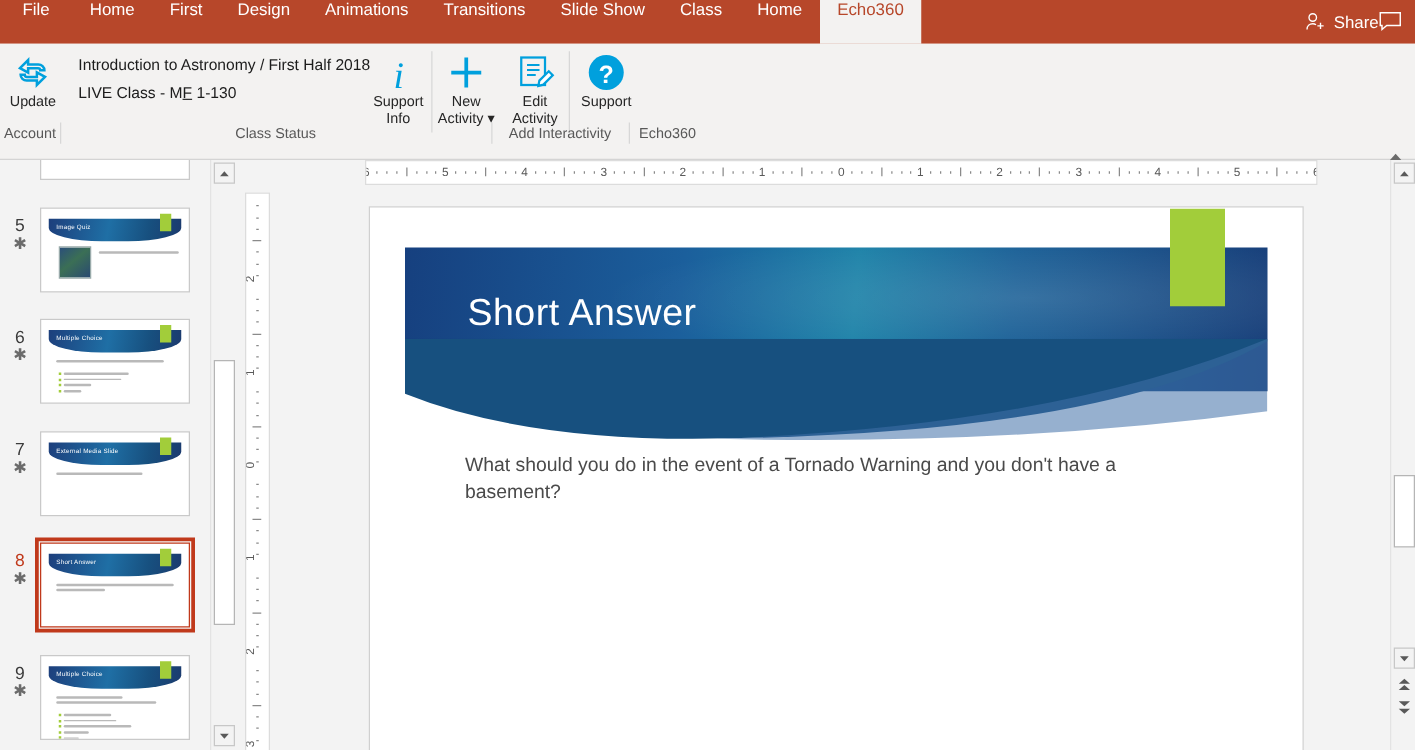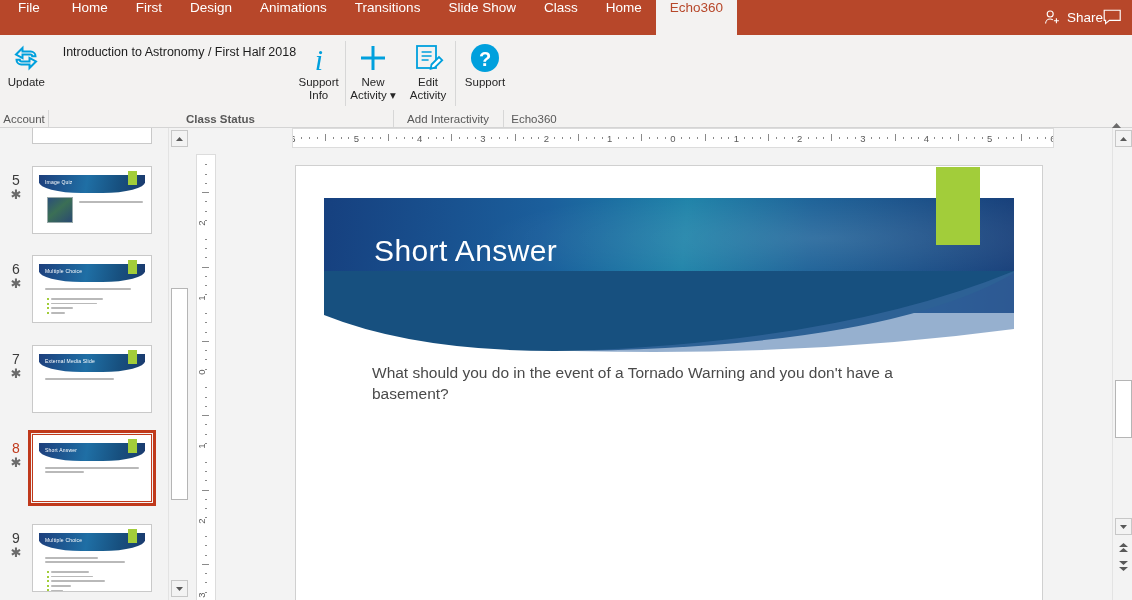--- a/index.html
+++ b/index.html
@@ -49,21 +49,21 @@
     background: #f3f2f1;
     border-bottom: 1px solid #d4d4d4;
   }
   .groups { display: flex; height: 73px; align-items: stretch; }
   .group { display: flex; align-items: stretch; position: relative; }
   .group + .group::before {
     content: ""; position: absolute; left: 0; top: 6px; bottom: 2px;
     width: 1px; background: #d7d7d7;
   }
   .glabels {
-    position: absolute; top: 74px; left: 0; width: 1132px; height: 19px;
+    position: absolute; top: 62px; left: 0; width: 1132px; height: 19px;
     display: flex; font-size: 11.5px; color: #585858;
   }
   .glabel {
     display: flex; align-items: center; justify-content: center;
     position: relative; height: 19px;
   }
   .glabel + .glabel::before {
     content: ""; position: absolute; left: 0; top: 1px; bottom: 1px;
     width: 1px; background: #d7d7d7;
   }
@@ -287,20 +287,21 @@
           <span class="ico">
             <svg width="32" height="32" viewBox="0 0 32 32">
               <path d="M6 12.5 12.5 6v3.6h8.2c2.6 0 4.8 2 4.8 4.6h-3.3c0-1-.8-1.7-1.8-1.7h-7.9v3.6z" fill="none" stroke="#00a0dd" stroke-width="2"></path>
               <path d="M26 19.5 19.5 26v-3.6h-8.2c-2.6 0-4.8-2-4.8-4.6h3.3c0 1 .8 1.7 1.8 1.7h7.9v-3.6z" fill="none" stroke="#00a0dd" stroke-width="2"></path>
             </svg>
           </span>
           <span class="lbl">Update</span>
         </div>
         <div class="classstatus">
           <div class="line1">Introduction to Astronomy / First Half 2018</div>
+          <div class="line2"><span>LIVE Class - M</span><span class="sq">F</span><span> 1-130</span></div>
         </div>
         <div class="bigbtn" style="width:56px;">
           <span class="ico">
             <svg width="30" height="32" viewBox="0 0 30 32">
               <text x="15" y="28" font-family="Liberation Serif, serif" font-style="italic" font-size="30" fill="#00a0dd" text-anchor="middle">i</text>
             </svg>
           </span>
           <span class="lbl">Support</span>
           <span class="lbl">Info</span>
         </div>
@@ -339,21 +340,21 @@
           </span>
           <span class="lbl">Support</span>
         </div>
       </div>
     </div>
 
     <div class="glabels">
       <div class="glabel" style="width:48px;">
           <span>Account</span>
         </div>
-      <div class="glabel" style="width:345px;font-weight:bold;">
+      <div class="glabel" style="width:345px;">
           <span>Class Status</span>
         </div>
       <div class="glabel" style="width:110px;">
           <span>Add Interactivity</span>
         </div>
       <div class="glabel" style="width:62px;">
           <span>Echo360</span>
         </div>
     </div>
 

